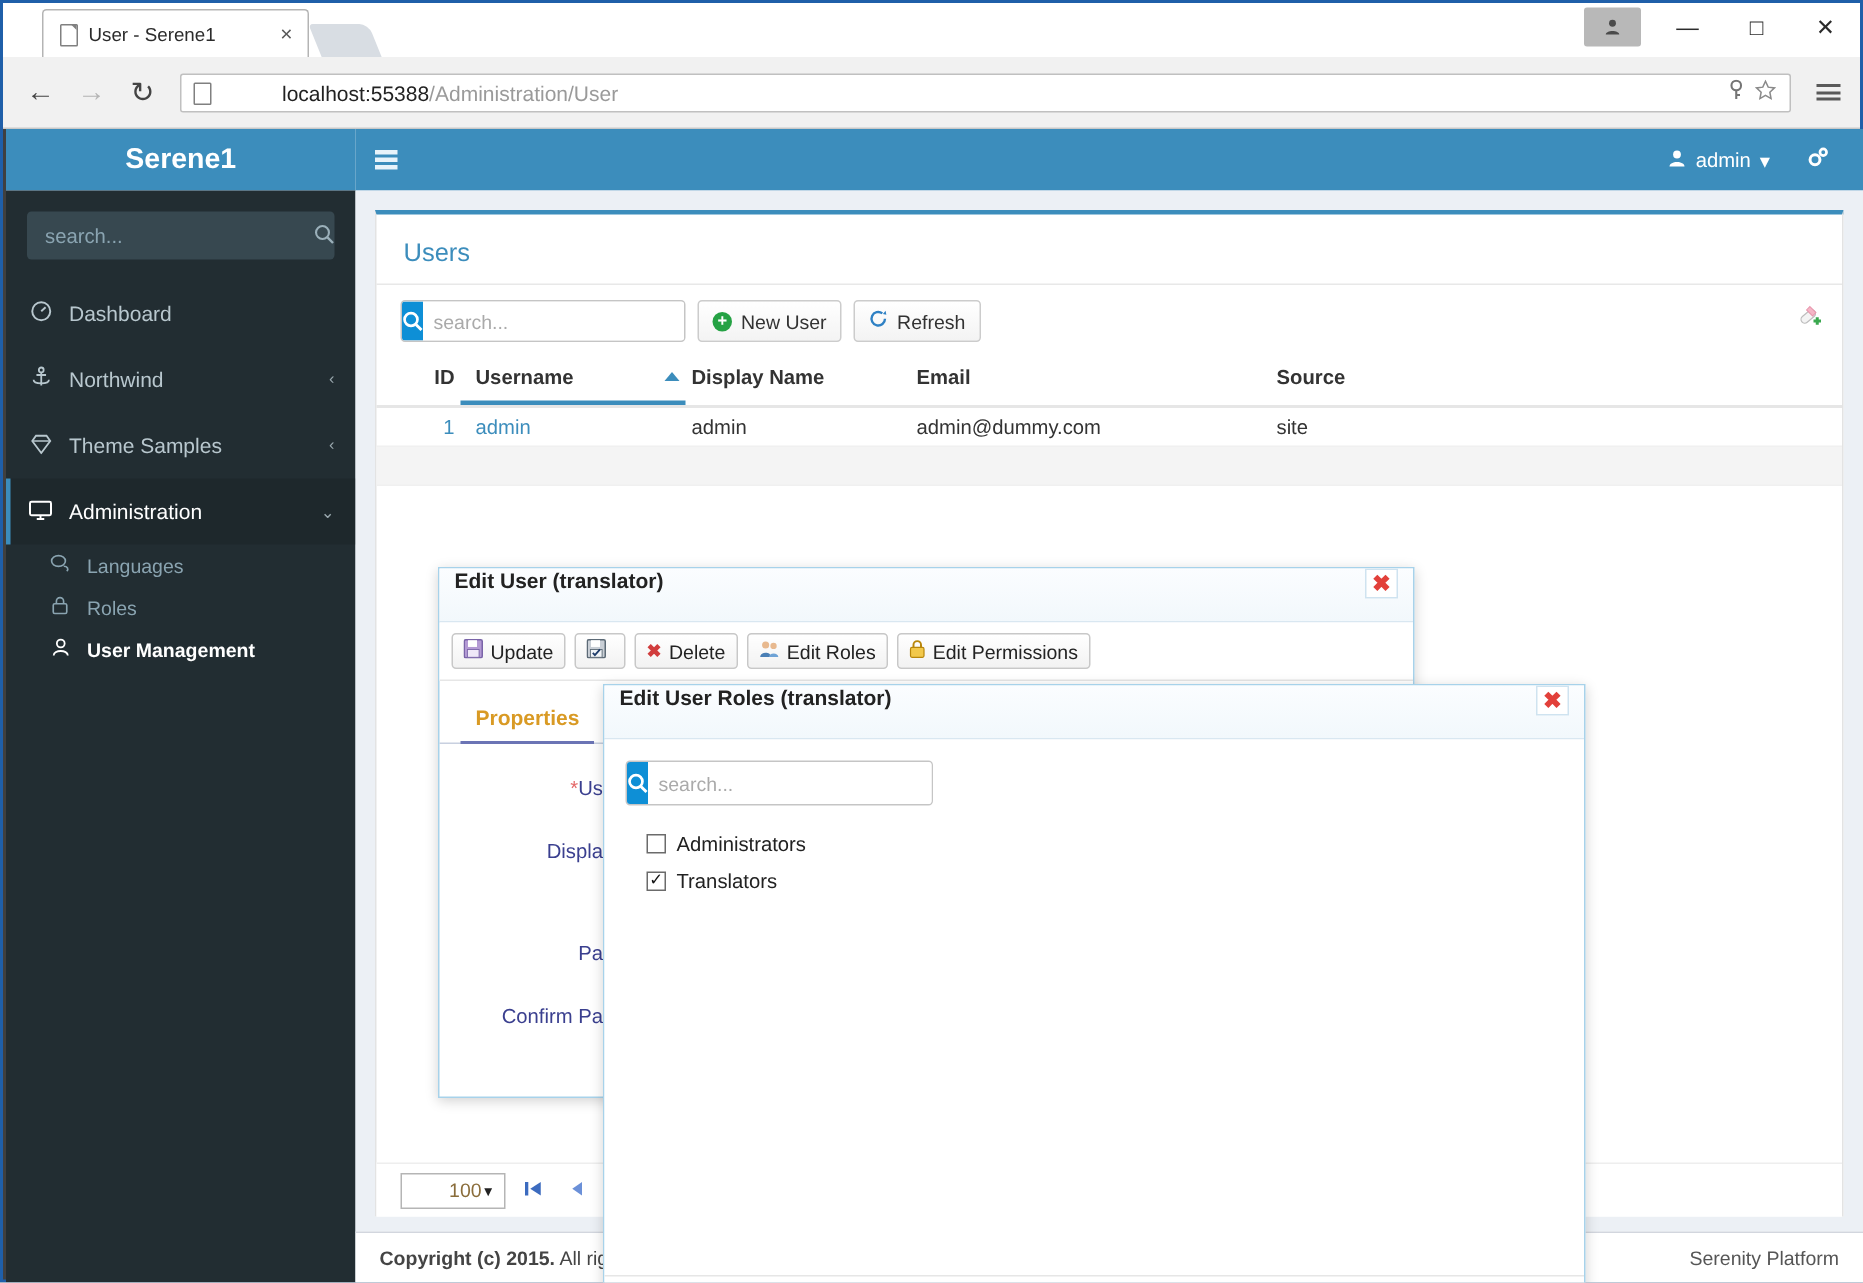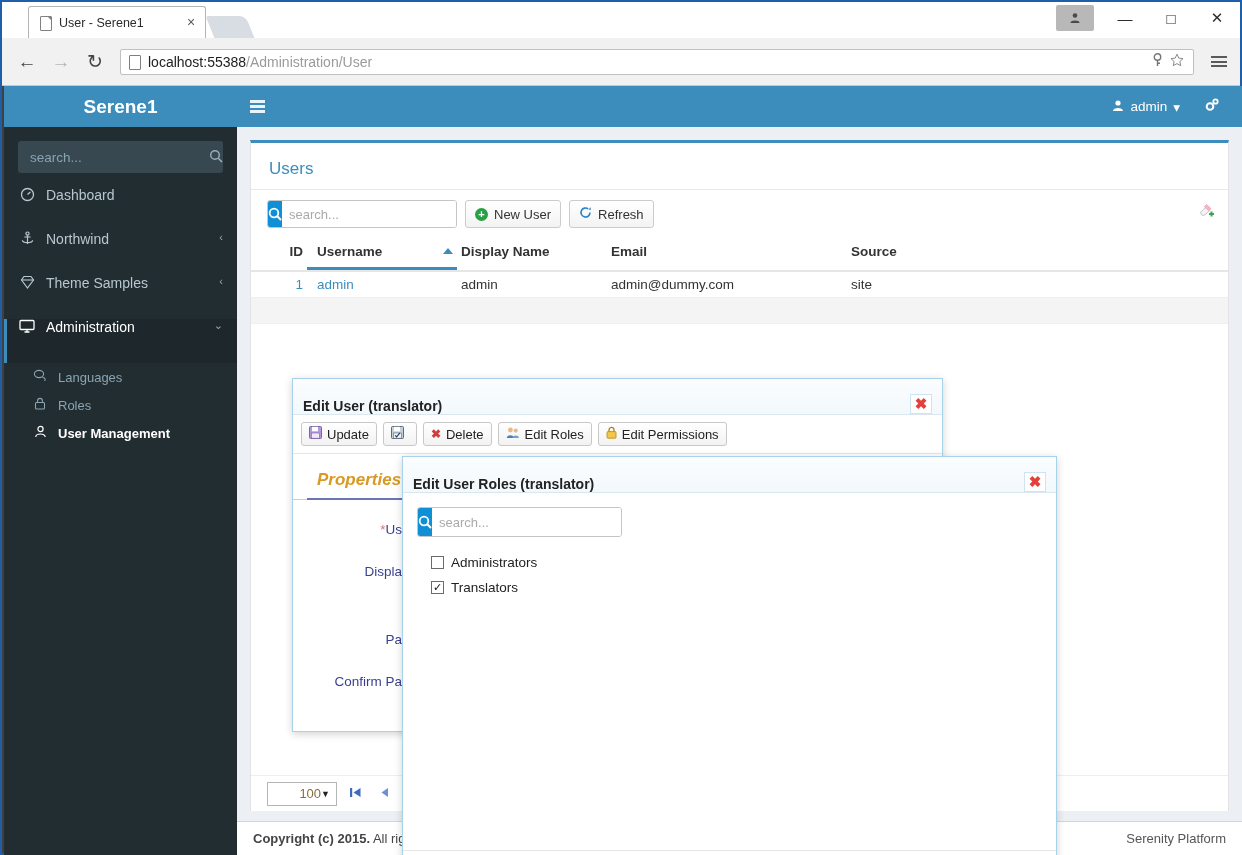--- a/index.html
+++ b/index.html
@@ -90,21 +90,21 @@
     display:flex; align-items:center; padding:0 6px;
   }
   .page-icon{
     width:12px; height:14px; position:relative; margin:0 7px 0 2px; flex:0 0 12px;
   }
   .page-icon:before{
     content:""; position:absolute; left:0; top:0; width:10px; height:13px;
     border:1px solid #808080; background:#fff; border-radius:1px;
   }
   #url-text{ font-size:14px; color:#9a9a9a; white-space:nowrap; }
-  #url-text b{ color:#222; font-weight:normal; }
+  #url-text b{ color:#222; font-weight:normal;margin-left:40px; }
   .omni-icons{ display:flex; align-items:center; margin-left:auto; }
   .omni-icon{ width:20px; text-align:center; color:#757575; font-size:14px; }
   .menu-btn{
     width:26px; height:30px; display:flex; align-items:center; justify-content:center;
     margin-left:4px;
   }
   .hamburger-lines span{
     display:block; width:16px; height:2px; background:#5a5a5a; margin:2.5px 0;
   }
 
@@ -145,21 +145,21 @@
     margin:14px; height:32px; background:#374850;
     border-radius:3px; display:flex; align-items:center; padding:0 10px;
   }
   #side-search input{
     flex:1; background:transparent; border:none; outline:none;
     color:#ccc; font-size:13.5px; font-family:inherit;
   }
   #side-search input::placeholder{ color:#8aa4b1; }
   .s-search-icon{ color:#9bb0ba; font-size:14px; }
   .nav-row{
-    height:44px; display:flex; padding:0 14px;
+    height:44px; display:flex; align-items:center; padding:0 14px;
     color:#b8c7ce; font-size:14px; gap:10px; cursor:pointer;
     position:relative;
   }
   .nav-row .ic{ width:18px; text-align:center; font-size:14px; }
   .nav-row .lbl{ flex:1; }
   .nav-row .chev{ font-size:11px; color:#9aa8ae; }
   .nav-row.active{
     background:#1e282c; color:#fff; border-left:3px solid #3c8dbc; padding-left:11px;
   }
   .sub-row{
@@ -263,21 +263,21 @@
   }
   #footer .right{ margin-left:auto; color:#555; }
 
   
   .dialog{
     position:absolute; background:#fff;
     border:1px solid #a7d2ea;
     box-shadow:0 2px 8px rgba(0,0,0,.18);
   }
   .dlg-title{
-    height:36px; display:flex; align-items:flex-end; padding:0 10px;
+    height:36px; display:flex; align-items:flex-start; padding:0 10px;
     background:linear-gradient(#fbfdff,#f2f8fc);
     border-bottom:1px solid #d9e7f1;
     font-size:14px; font-weight:bold; color:#222;
   }
   .dlg-close{
     margin-left:auto; width:22px; height:20px;
     border:1px solid #cfe3f0; background:#fff;
     color:#e2403a; font-size:15px; font-weight:bold;
     display:flex; align-items:center; justify-content:center; cursor:pointer;
   }
@@ -297,22 +297,22 @@
   .g-roles{ color:#3a78b5; }
   .g-perm{ color:#d9a400; }
 
   
   #edit-user-dialog{ left:288px; top:292px; width:651px; height:354px; }
   .tabs-row{
     display:flex; padding:0 14px; border-bottom:1px solid #c8d0e0;
     margin-top:8px;
   }
   .tab-item{
-    padding:8px 10px; font-size:17px; color:#d99a24; font-weight:bold;
-    border-bottom:2px solid #6b74b5; margin-bottom:-1px;font-style:italic;
+    padding:8px 10px; font-size:14px; color:#d99a24; font-weight:bold;
+    border-bottom:2px solid #6b74b5; margin-bottom:-1px;
   }
   .form-row{
     display:flex; align-items:center; margin-top:16px; padding-right:10px;
   }
   .form-label{
     width:115px; text-align:right; font-size:13.5px; color:#3a3f8f;
     padding-right:6px;
   }
   .req{ color:#e46b6b; }
   .form-input{

